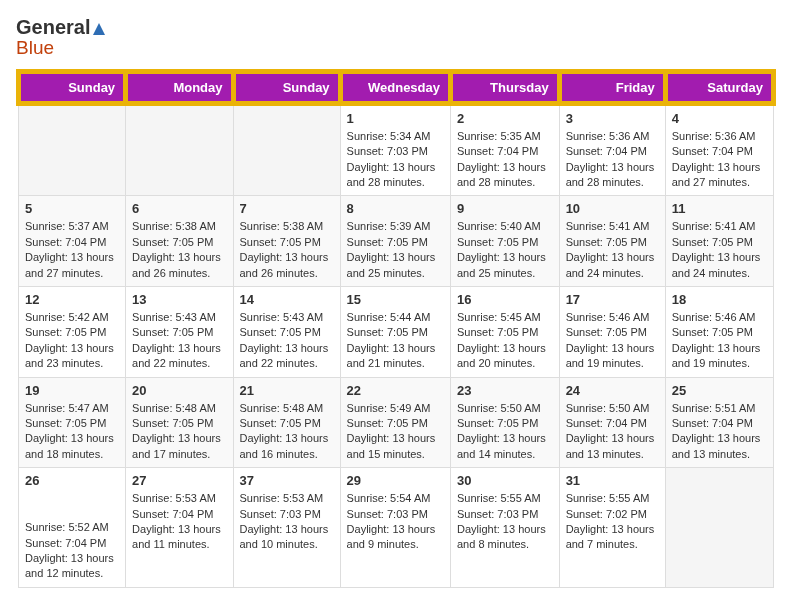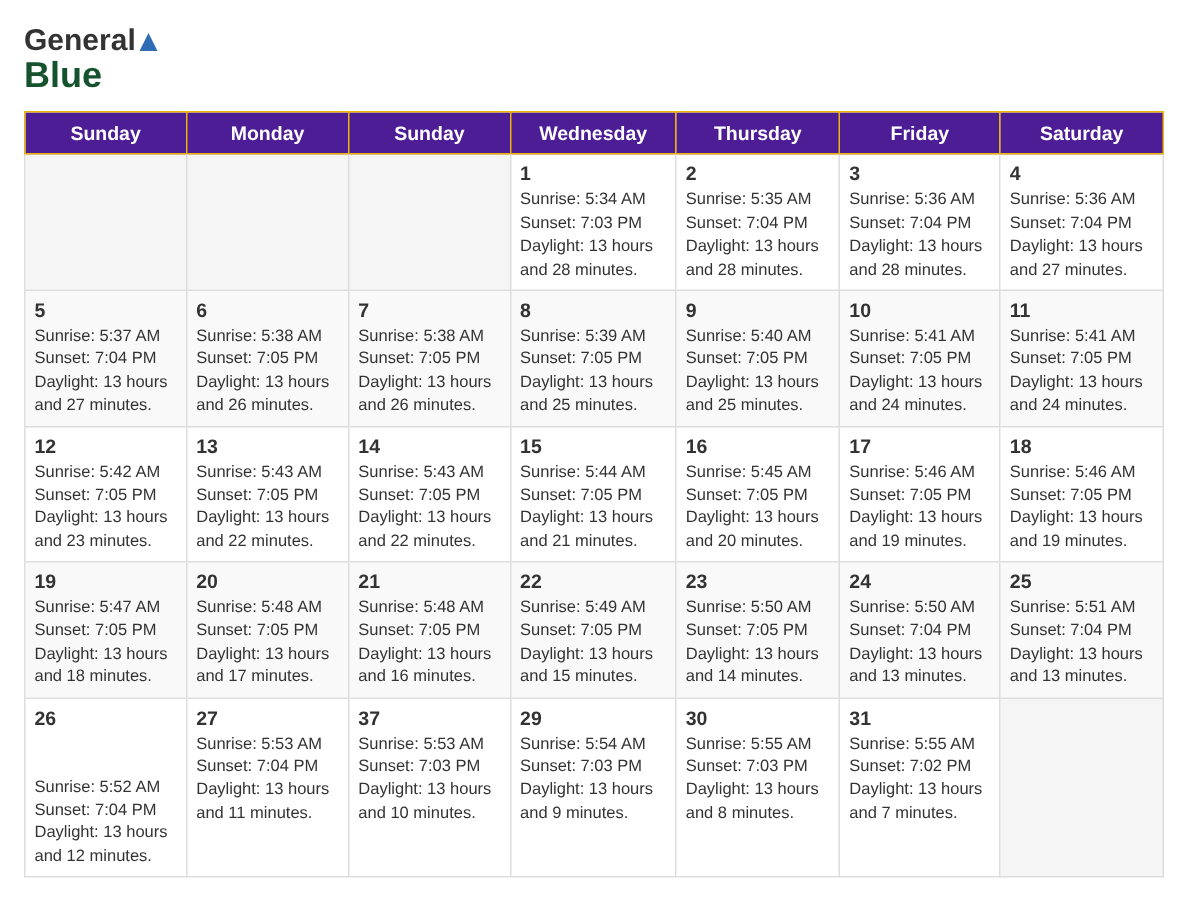--- a/index.html
+++ b/index.html
@@ -33,26 +33,26 @@
     .cal-subtitle {
       font-size: 16px;
       color: #555;
     }
     .calendar {
       width: 100%;
       border-collapse: collapse;
       border: 1px solid #ccc;
     }
     .calendar th {
-      background-color: #4c1d95;
+      background-color: #a21caf;
       color: #fff;
-      text-align: center;
+      text-align: right;
       padding: 6px 8px;
       font-size: 13px;
-      border: 1px solid #eab308;
+      border: 5px solid #eab308;
     }
     .calendar td {
       vertical-align: top;
       padding: 5px 6px;
       border: 1px solid #ddd;
       font-size: 11px;
       color: #333;
       min-height: 80px;
       width: 113px;
       background: #fff;
@@ -78,21 +78,21 @@
 </head>
 <body>
 
 <div class="header-area">
   <div class="logo">
   <div style="display:flex;gap:2px;">
     <div>
       <div style="font-size:20px;font-weight:bold;color:#333;line-height:1.1;">General<svg style="display:inline;vertical-align:middle;margin-left:2px;" width="14" height="14" viewBox="0 0 14 14">
               <polygon points="7,1 13,13 1,13" fill="#2e6db4"></polygon>
             </svg></div>
-      <div style="font-size:24px;font-weight:bold;color:#14532d;line-height:1.1;">Blue</div>
+      <div style="font-size:19px;font-weight:normal;color:#c2410c;line-height:1.1;">Blue</div>
     </div>
   </div>
 </div>
   <div class="title-area">
     <div class="cal-title"></div>
     <div class="cal-subtitle"></div>
   </div>
 </div>
 
 <table class="calendar">

